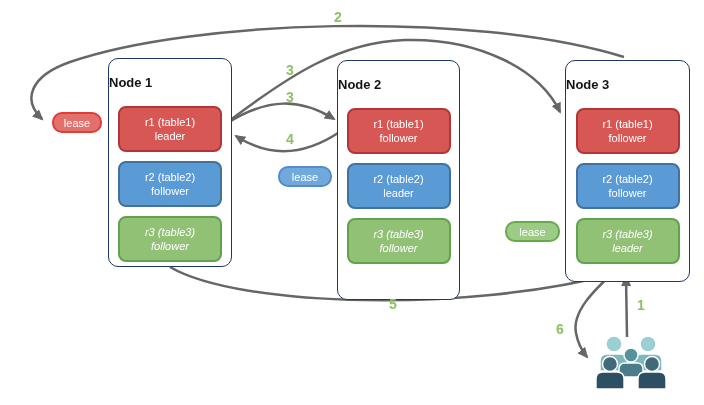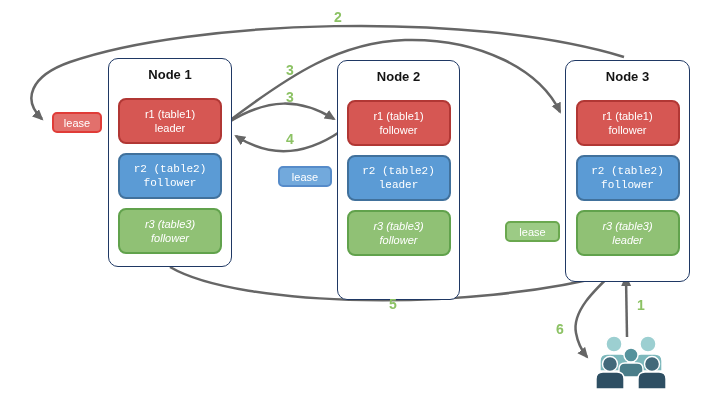--- a/index.html
+++ b/index.html
@@ -10,36 +10,36 @@
   .arrow-layer{position:absolute;left:0;top:0;width:704px;height:405px;pointer-events:none;}
   .arrow{fill:none;stroke:var(--arrow);stroke-width:2.5px;}
   .ah{fill:var(--arrow);}
 
   .node{
     position:absolute;background:#ffffff;
     border:1.5px solid var(--node-border);border-radius:10px;
     box-sizing:border-box;
   }
   .node-title{
-    text-align:center;font-weight:bold;font-size:13px;line-height:15px;
-    color:var(--node-title);margin:8px 0 16px 0;
+    text-align:left;font-weight:bold;font-size:13px;line-height:15px;
+    color:var(--node-title);margin:16px 0 16px 0;
   }
   .replica{
     width:104px;height:46px;margin:9px auto 0 auto;border-radius:8px;
     color:#ffffff;font-size:11px;line-height:1.3;text-align:left;
     display:flex;flex-direction:column;align-items:center;justify-content:center;
     box-sizing:border-box;
   }
   .replica:first-of-type{margin-top:0;}
   .replica.red{background:var(--red-fill);border:2px solid var(--red-border);}
-  .replica.blue{background:var(--blue-fill);border:2px solid var(--blue-border);font-family:Liberation Mono, monospace;}
+  .replica.blue{background:var(--blue-fill);border:2px solid var(--blue-border);}
   .replica.green{background:var(--green-fill);border:2px solid var(--green-border);font-style:italic;}
 
   .lease{
-    position:absolute;height:21px;border-radius:5px;color:#ffffff;font-size:11px;
+    position:absolute;height:21px;border-radius:10px;color:#ffffff;font-size:11px;
     display:flex;align-items:center;justify-content:center;box-sizing:border-box;
   }
   .lease.red{background:var(--lease-red-fill);border:2px solid var(--lease-red-border);}
   .lease.blue{background:var(--lease-blue-fill);border:2px solid var(--lease-blue-border);}
   .lease.green{background:var(--lease-green-fill);border:2px solid var(--lease-green-border);}
 
   .step{
     position:absolute;color:var(--step-label);font-weight:bold;font-size:14px;line-height:16px;
   }
   .users{position:absolute;left:596px;top:333px;width:70px;height:62px;}

